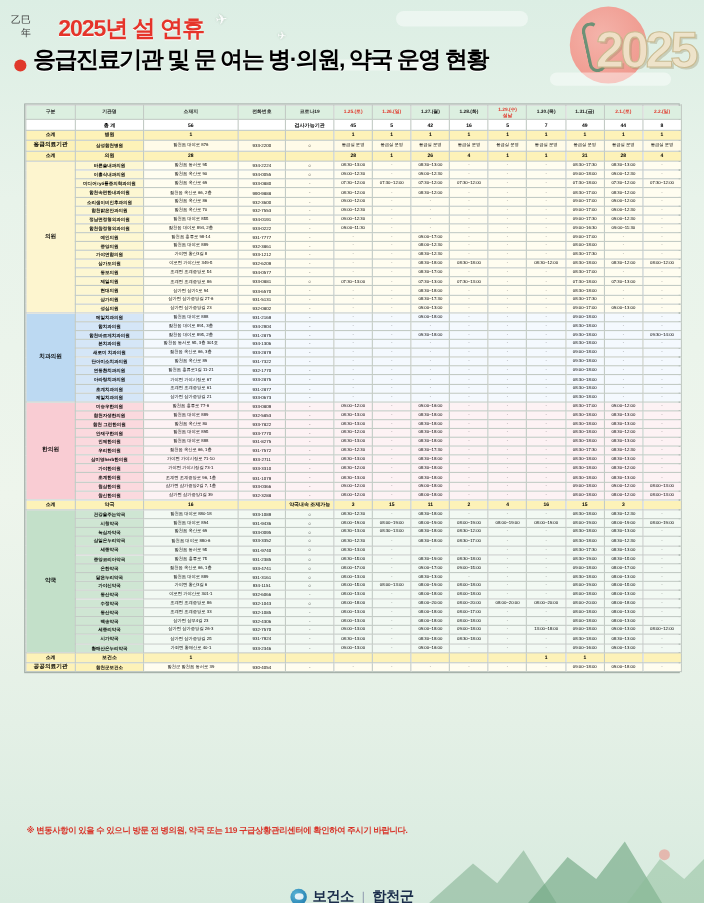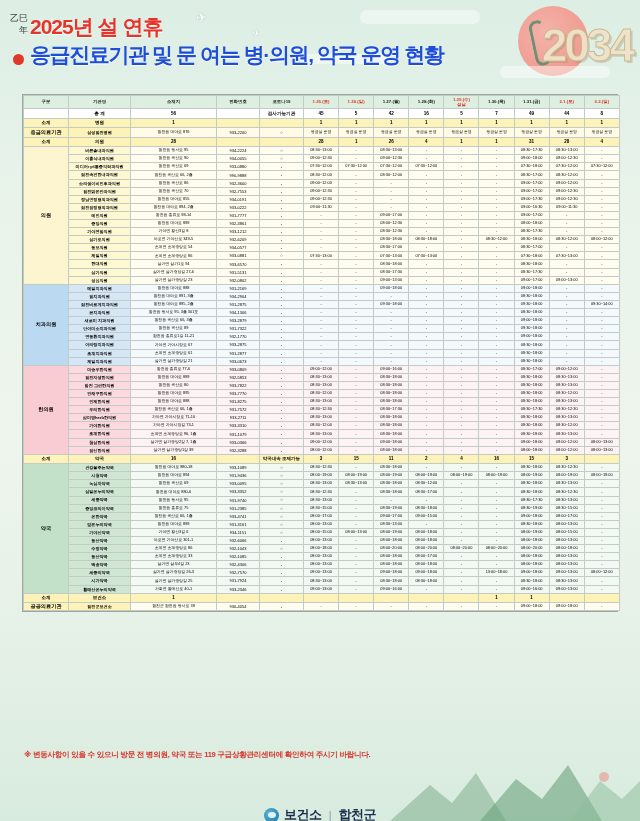--- a/index.html
+++ b/index.html
@@ -37,23 +37,24 @@
     position: absolute; left: 13px; top: 54px;
     width: 11px; height: 11px; border-radius: 50%;
     background: #e0392b;
   }
 
   .title-wrap { position: absolute; left: 30px; top: 14px; }
   .title-1 {
     font-size: 21px; font-weight: bold; color: #e5342a;
     letter-spacing: -1px; line-height: 26px;
     text-shadow: 0 1px 0 #fff;
+    margin-left: 23px;
   }
   .title-2 {
-    font-size: 21px; font-weight: bold; color: #1d4ed8;
+    font-size: 21px; font-weight: bold; color: #000000;
     letter-spacing: -1.4px; line-height: 28px; margin-top: 1px;
     text-shadow: 0 1px 0 #fff;
   }
 
   .big-2025 {
     position: absolute; right: 8px; top: 18px;
     font-size: 46px; font-weight: bold; letter-spacing: -3px;
     color: #efe3c9;
     -webkit-text-stroke: 1px #c8b98f;
     text-shadow: 2px 2px 0 rgba(150,135,95,.35);
@@ -171,21 +172,21 @@
 
   <div class="bird b1">✈</div>
   <div class="bird b2">✈</div>
 
   <div class="title-wrap">
     <div class="title-1">2025년 설 연휴</div>
     <div class="title-2">응급진료기관 및 문 여는 병·의원, 약국 운영 현황</div>
   </div>
 
   <div class="snake"></div>
-  <div class="big-2025">2034</div>
+  <div class="big-2025">2025</div>
 </div>
 
 <div class="table-shell">
   <table>
     <thead>
       <tr id="hdr-row">
           <th class="col-gubun">구분</th>
           <th class="col-name">기관명</th>
           <th class="col-addr">소재지</th>
           <th class="col-tel">전화번호</th>

